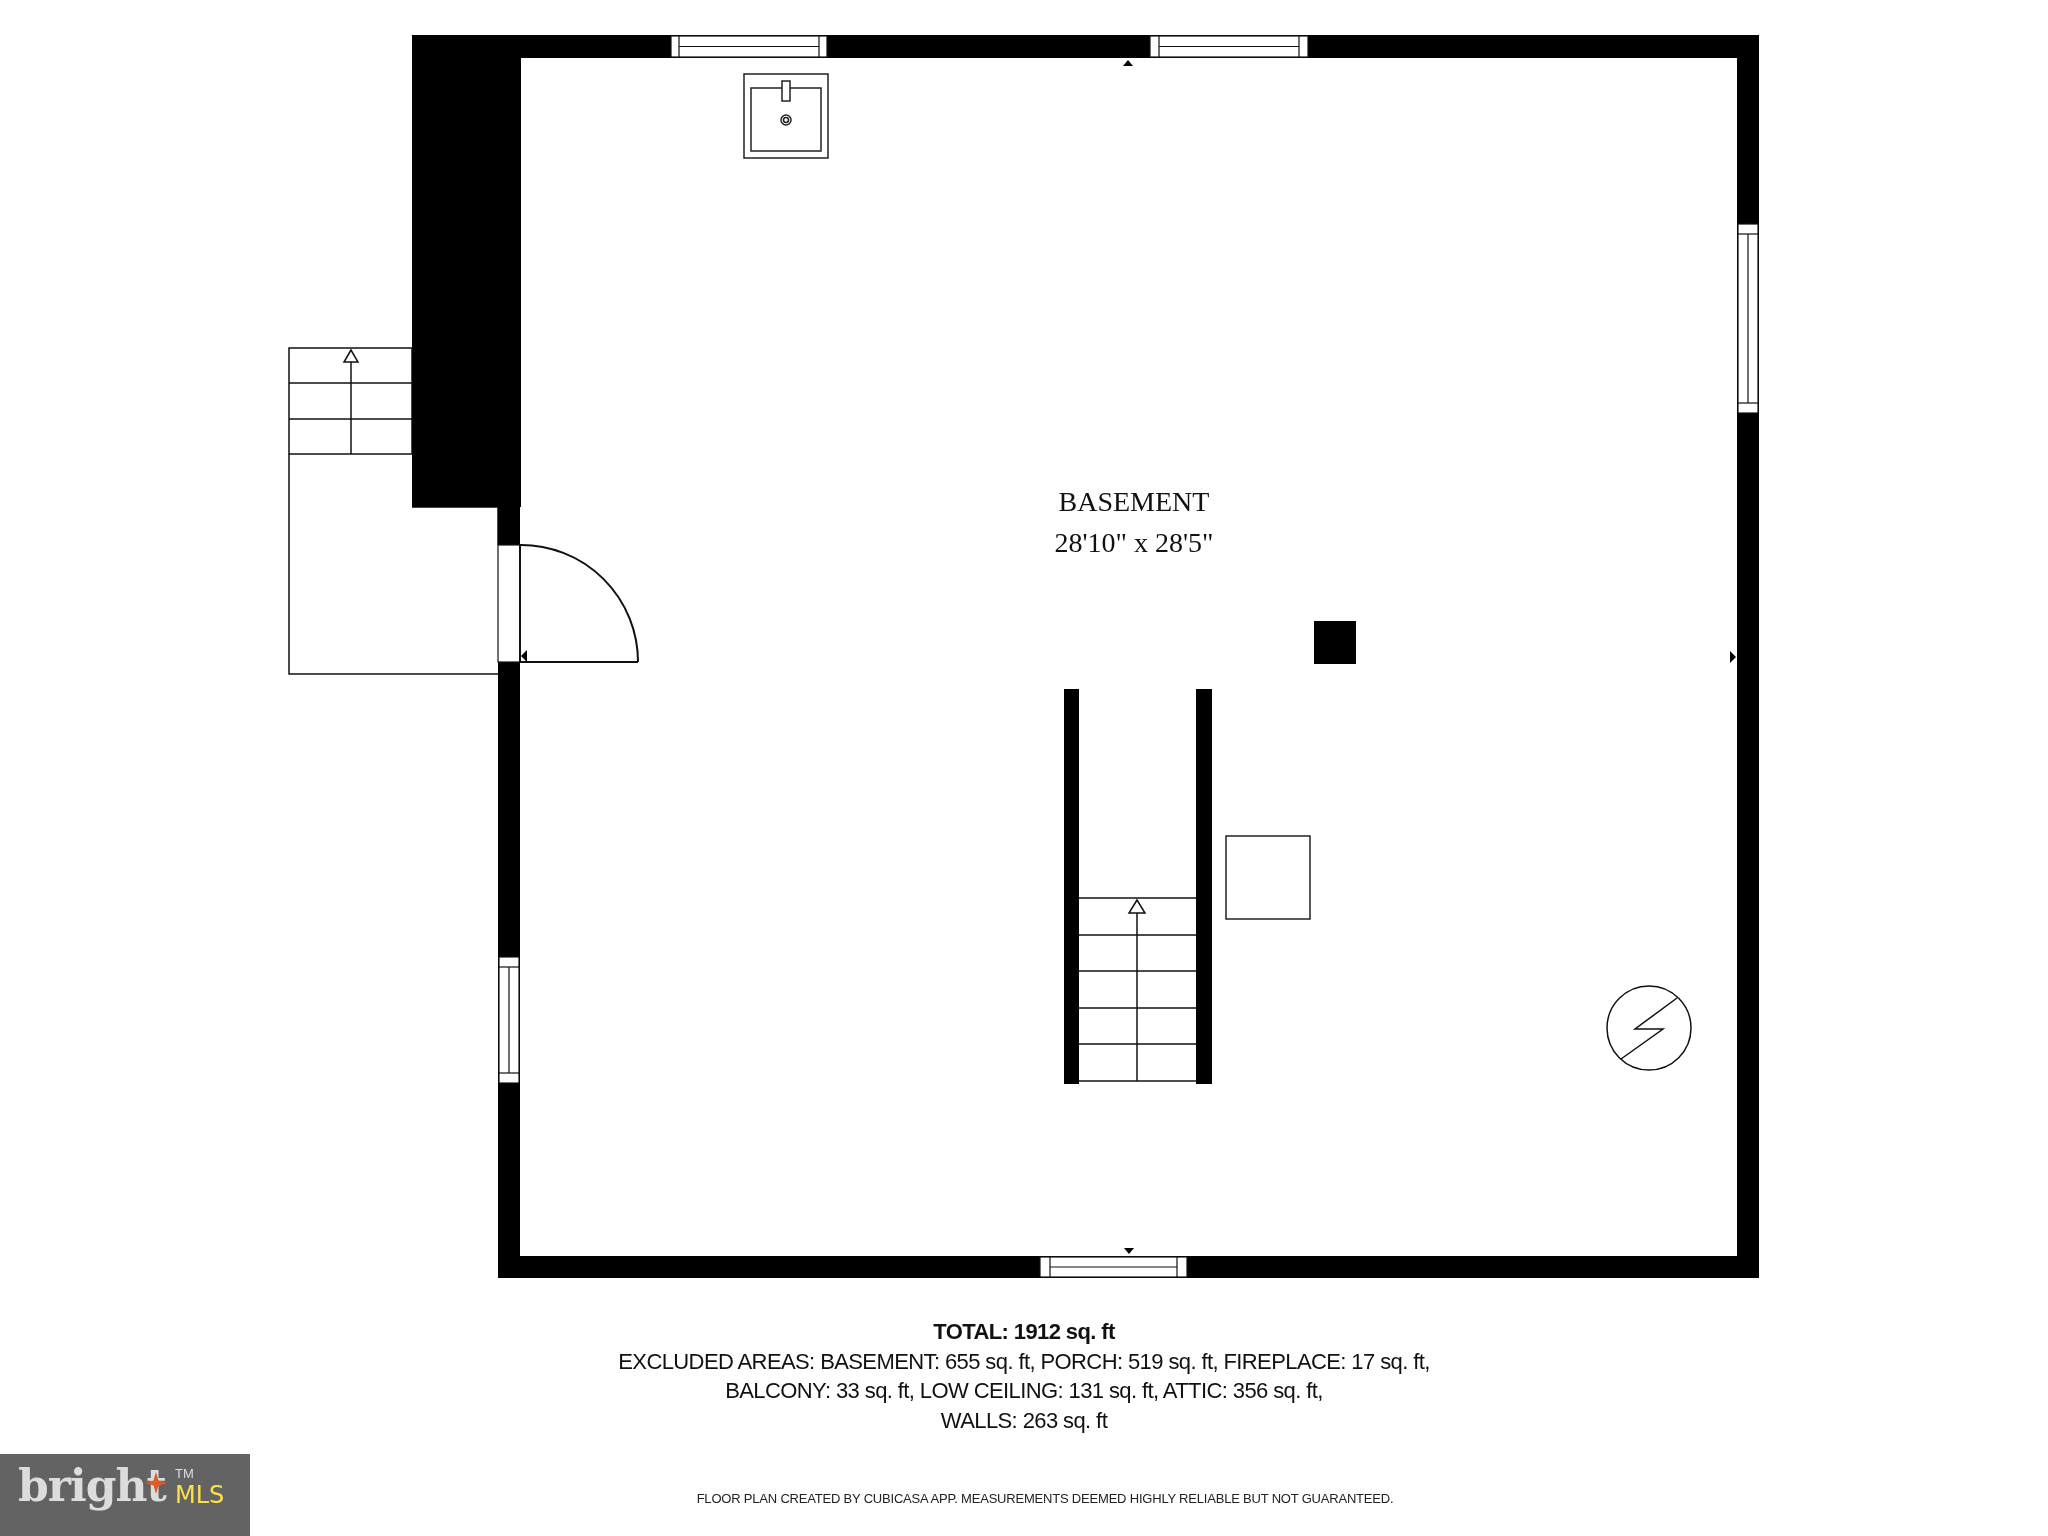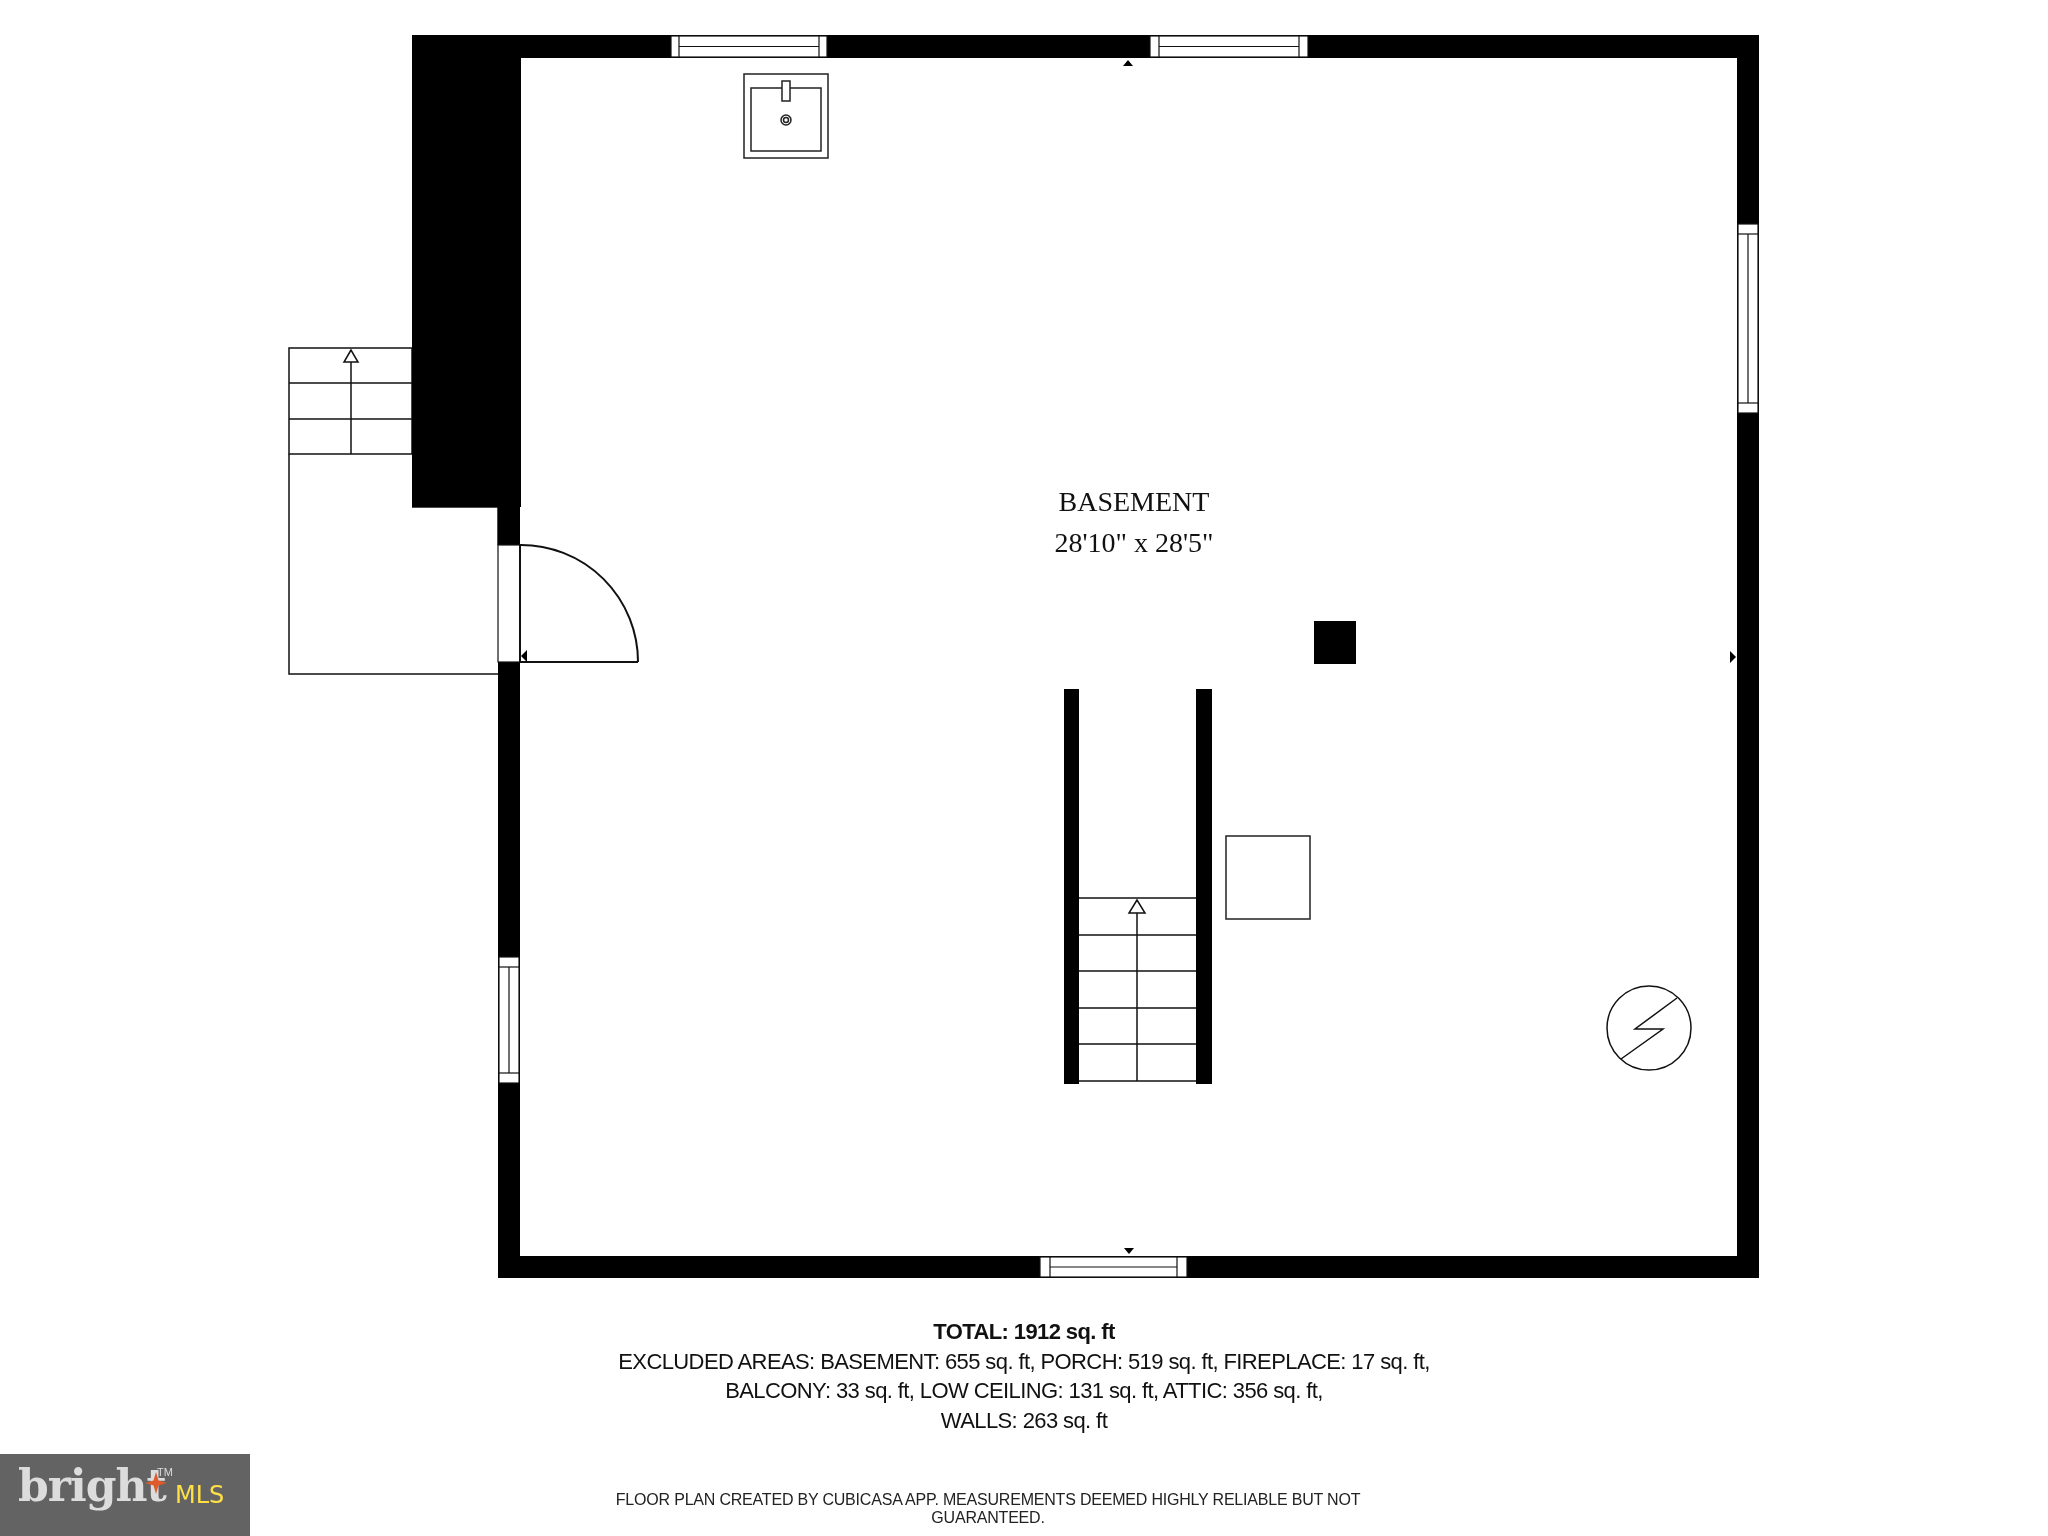--- a/index.html
+++ b/index.html
@@ -44,26 +44,26 @@
       font-family: "Liberation Sans", sans-serif;
       font-size: 22px;
       line-height: 29.5px;
       letter-spacing: -0.6px;
     }
     .summary .total {
       font-weight: bold;
     }
     .disclaimer {
       position: absolute;
-      left: 588px;
+      left: 645px;
       width: 800px;
       top: 1491px;
       text-align: center;
       font-family: "Liberation Sans", sans-serif;
-      font-size: 16px;
+      font-size: 13px;
       color: #222222;
       letter-spacing: -0.2px;
     }
 
     .logo {
       position: absolute;
       left: 0;
       top: 1454px;
       width: 250px;
       height: 82px;
@@ -81,23 +81,23 @@
     }
     .logo-star {
       position: absolute;
       left: 145px;
       top: 18px;
       width: 22px;
       height: 22px;
     }
     .logo-tm {
       position: absolute;
-      left: 157px;
+      left: 175px;
       top: 12px;
-      font-size: 11px;
+      font-size: 13px;
       color: #dcdcdc;
       font-family: "Liberation Sans", sans-serif;
     }
     .logo-mls {
       position: absolute;
       left: 175px;
       top: 27px;
       font-family: "DejaVu Sans", sans-serif;
       font-size: 24px;
       color: #fde047;

